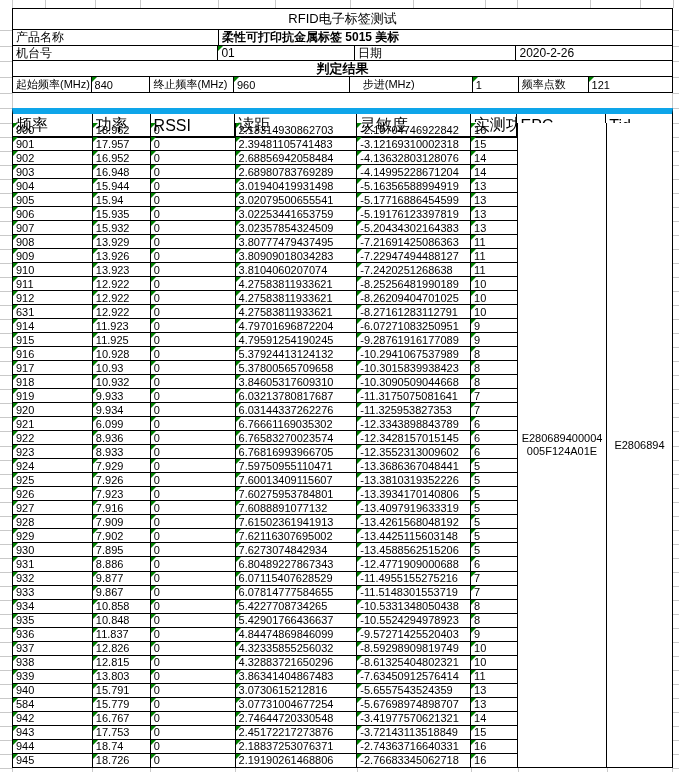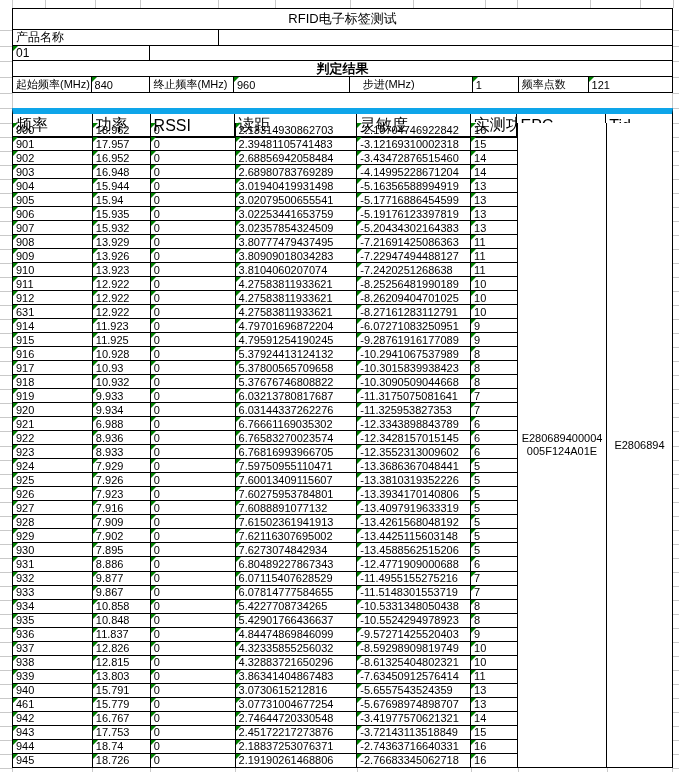--- a/index.html
+++ b/index.html
@@ -75,26 +75,38 @@
 <body>
 
 <div class="band b-title">
   <span>RFID电子标签测试</span>
 </div>
 
 <div class="band b-product">
   <div class="cell pr1">
     <span>产品名称</span>
   </div>
+  <div class="cell last bold" style="flex:1">
+    <span>柔性可打印抗金属标签 5015 美标</span>
+  </div>
 </div>
 
 <div class="band b-machine">
+  <div class="cell m1">
+    <span>机台号</span>
+  </div>
   <div class="cell m2">
     <span class="tri"></span>
     <span>01</span>
+  </div>
+  <div class="cell m3">
+    <span>日期</span>
+  </div>
+  <div class="cell m4 last">
+    <span>2020-2-26</span>
   </div>
 </div>
 
 <div class="band b-verdict">
   <span>判定结果</span>
 </div>
 
 <div class="band b-params">
   <div class="cell p1">
     <span>起始频率(MHz)</span>
@@ -218,21 +230,21 @@
       <div class="dcell c-rssi">
         <span class="tri"></span>
         <span>0</span>
       </div>
       <div class="dcell c-dist">
         <span class="tri"></span>
         <span>2.68856942058484</span>
       </div>
       <div class="dcell c-sens">
         <span class="tri"></span>
-        <span>-3.43472876515460</span>
+        <span>-4.13632803128076</span>
       </div>
       <div class="dcell c-meas">
         <span class="tri"></span>
         <span>14</span>
       </div>
     </div>
     <div class="drow">
       <div class="dcell c-freq">
         <span class="tri"></span>
         <span>903</span>
@@ -630,21 +642,21 @@
       <div class="dcell c-power">
         <span class="tri"></span>
         <span>10.932</span>
       </div>
       <div class="dcell c-rssi">
         <span class="tri"></span>
         <span>0</span>
       </div>
       <div class="dcell c-dist">
         <span class="tri"></span>
-        <span>5.37676746808822</span>
+        <span>3.84605317609310</span>
       </div>
       <div class="dcell c-sens">
         <span class="tri"></span>
         <span>-10.3090509044668</span>
       </div>
       <div class="dcell c-meas">
         <span class="tri"></span>
         <span>8</span>
       </div>
     </div>
@@ -700,21 +712,21 @@
         <span>7</span>
       </div>
     </div>
     <div class="drow">
       <div class="dcell c-freq">
         <span class="tri"></span>
         <span>921</span>
       </div>
       <div class="dcell c-power">
         <span class="tri"></span>
-        <span>6.988</span>
+        <span>6.099</span>
       </div>
       <div class="dcell c-rssi">
         <span class="tri"></span>
         <span>0</span>
       </div>
       <div class="dcell c-dist">
         <span class="tri"></span>
         <span>6.76661169035302</span>
       </div>
       <div class="dcell c-sens">
@@ -1216,21 +1228,21 @@
         <span>-5.6557543524359</span>
       </div>
       <div class="dcell c-meas">
         <span class="tri"></span>
         <span>13</span>
       </div>
     </div>
     <div class="drow">
       <div class="dcell c-freq">
         <span class="tri"></span>
-        <span>461</span>
+        <span>584</span>
       </div>
       <div class="dcell c-power">
         <span class="tri"></span>
         <span>15.779</span>
       </div>
       <div class="dcell c-rssi">
         <span class="tri"></span>
         <span>0</span>
       </div>
       <div class="dcell c-dist">

